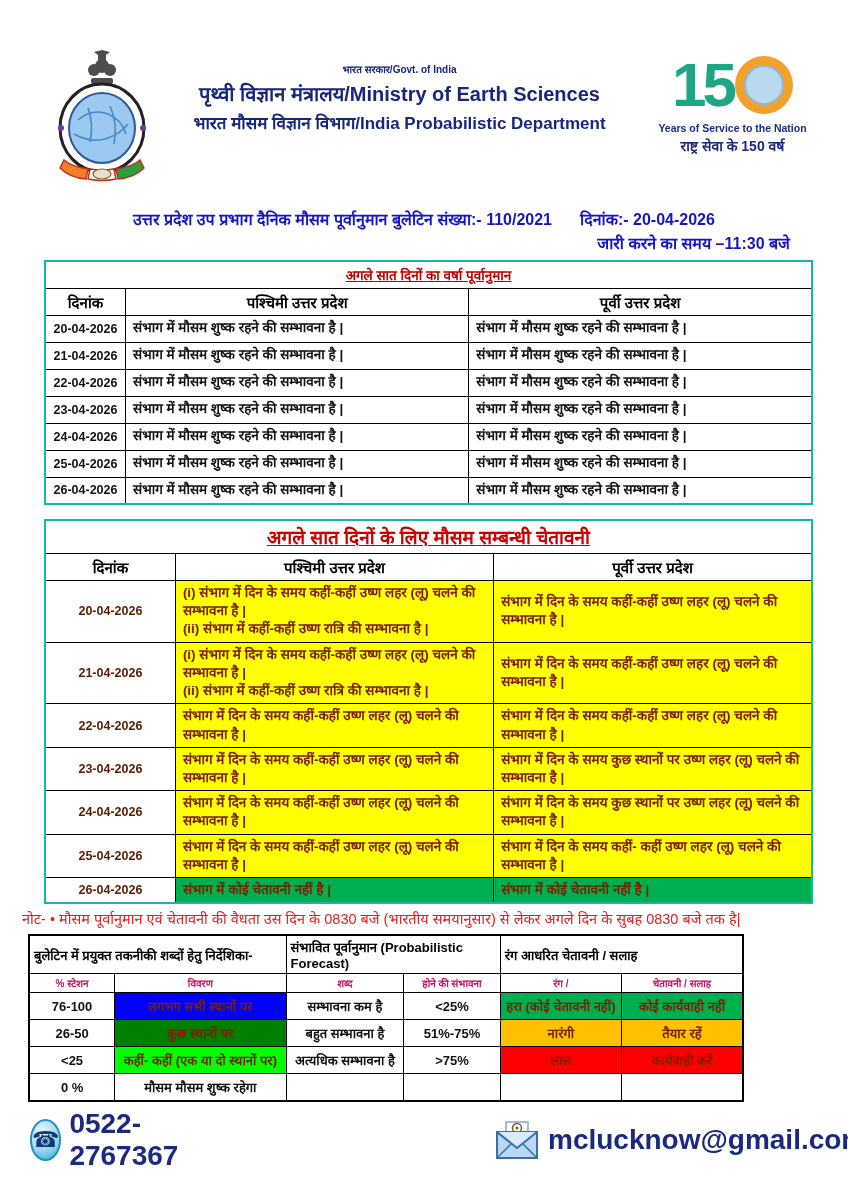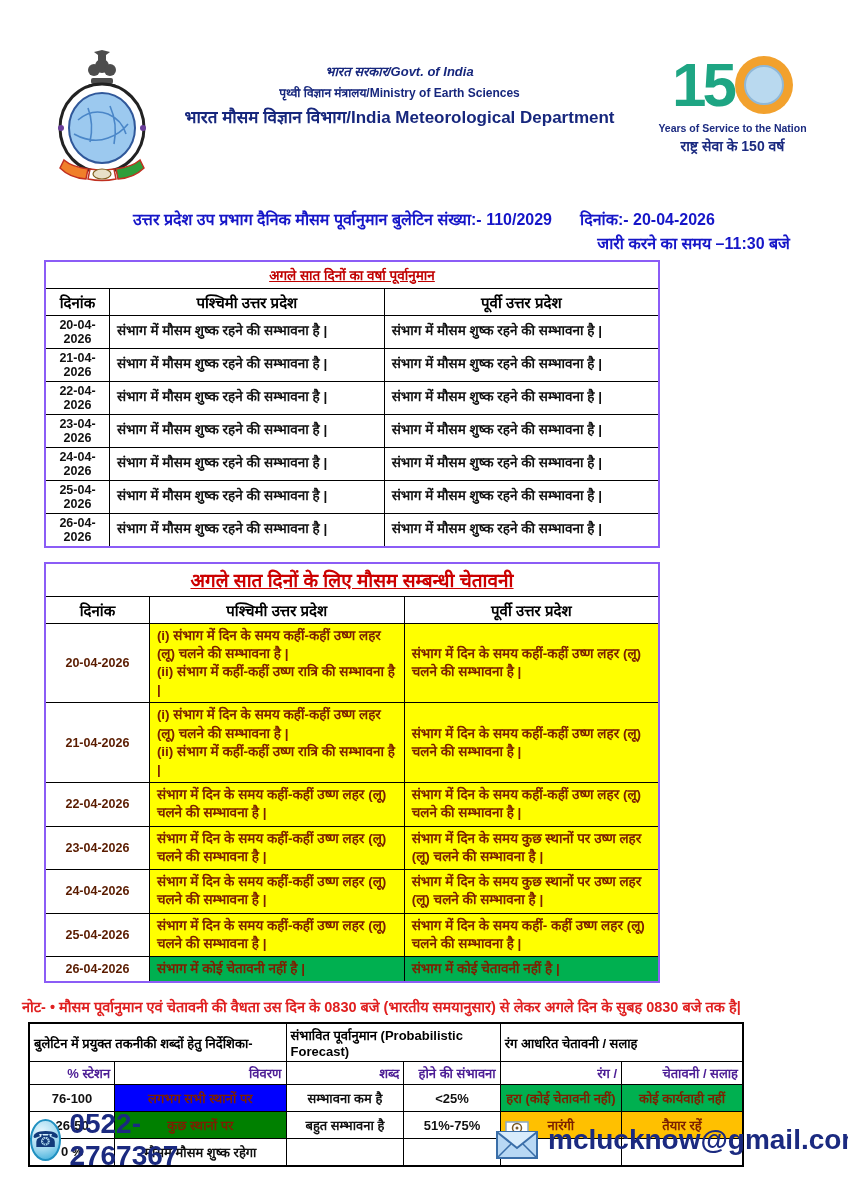--- a/index.html
+++ b/index.html
@@ -3,64 +3,64 @@
 <meta charset="utf-8">
 <style>
   * { margin:0; padding:0; box-sizing:border-box; }
   body { background:#e8e8e8; font-family:"Liberation Sans","DejaVu Sans",sans-serif; }
   .page { width:848px; height:1200px; background:#ffffff; margin:0 auto; position:relative; overflow:hidden; }
 
   
   .header-row { display:flex; align-items:flex-start; padding:50px 18px 0 44px; }
   .imd-logo { width:120px; flex:0 0 120px; }
   .head-text { flex:1; text-align:center; color:#17277d; font-weight:bold; padding-top:12px; }
-  .head-line1 { font-size:13px;font-style:italic; }
-  .head-line2 { font-size:12px; margin-top:4px; }
+  .head-line1 { font-size:10px; }
+  .head-line2 { font-size:20px; margin-top:4px; }
   .head-line3 { font-size:17px; margin-top:4px; }
   .head-line4 { font-size:17px; margin-top:4px; }
   .logo150 { width:195px; flex:0 0 195px; text-align:center; padding-top:4px; }
   .logo150-top { display:flex; align-items:center; justify-content:center; }
   .digit15 { font-size:62px; font-weight:bold; color:#1ea583; letter-spacing:-4px; line-height:1; }
   .zero-globe { width:58px; height:58px; border-radius:50%; background:#f2a12d; display:flex; align-items:center; justify-content:center; margin-left:2px; }
   .zero-inner { width:40px; height:40px; border-radius:50%; background:#b9d9ef; border:2px solid #8fb8d8; }
   .logo150-en { font-size:10.5px; font-weight:bold; color:#1b2a80; margin-top:6px; }
   .logo150-hi { font-size:14px; font-weight:bold; color:#1b2a80; margin-top:2px; }
 
   
   .bulletin-line { text-align:center; color:#1616c8; font-weight:bold; font-size:16px; margin-top:16px; }
   .bulletin-line .gap { display:inline-block; width:28px; }
   .issue-line { text-align:right; color:#1616c8; font-weight:bold; font-size:16px; padding-right:58px; margin-top:2px; }
 
   
   table { border-collapse:collapse; }
-  .main-table { width:616px; margin:6px 4px 0 44px; border:2px solid #8b5cf6; }
+  .main-table { width:769px; margin:6px 4px 0 44px; border:2px solid #14b8a6; }
   .main-table th, .main-table td { border:1.6px solid #000; }
   .tbl-title { text-align:center; font-weight:bold; padding:3px 0; }
   .tbl-title span { text-decoration:underline; }
   .forecast-title { color:#c00000; font-size:13.5px; }
   .warning-title { color:#cc0000; font-size:19px; }
   .col-head { font-weight:bold; font-size:15px; text-align:center; padding:3px 4px; color:#000; }
   .date-cell { text-align:center; font-weight:bold; font-size:12.5px; color:#111; width:10%; padding:2px; }
   .text-cell { font-weight:bold; font-size:13.5px; color:#111; padding:3px 7px; line-height:1.35; }
   .forecast-tbl td { height:27px; }
   .forecast-tbl .date-col { width:10.5%; } .forecast-tbl .reg-col { width:44.75%; }
 
   .warning-tbl { margin-top:14px; }
   .warning-tbl .date-col { width:17%; } .warning-tbl .reg-col { width:41.5%; }
   .warn-date { color:#5a1c00; font-size:12.5px; }
   .warn-text { color:#7b2000; white-space:pre-line; font-size:13.5px; }
 
   
-  .note-line { color:#e02020; font-weight:bold; font-size:14.5px; padding:13px 10px 0 22px; }
+  .note-line { color:#e02020; font-weight:normal; font-size:14.5px; padding:4px 10px 0 22px; }
 
   
   .legend-tbl { width:716px; margin:6px 0 0 28px; border:2px solid #000; font-size:13px; }
   .legend-tbl th, .legend-tbl td { border:1.5px solid #000; padding:2px 4px; }
   .group-head { font-weight:bold; text-align:left; font-size:13px; color:#000; }
-  .sub-head { font-weight:bold; text-align:right; font-size:13px; color:#4c1d95; }
+  .sub-head { font-weight:bold; text-align:center; font-size:10px; color:#be185d; }
   .lg-pct { width:12%; text-align:center; font-weight:bold; color:#111; height:27px; }
   .lg-desc { width:24%; text-align:center; font-weight:bold; color:#111; }
   .lg-word { width:16.5%; text-align:center; font-weight:bold; color:#111; }
   .lg-prob { width:13.5%; text-align:center; font-weight:bold; color:#111; }
   .lg-color { width:17%; text-align:center; font-weight:bold; color:#111; }
   .lg-advice { width:17%; text-align:center; font-weight:bold; color:#111; }
   td.colored { color:#7b2000; }
 
   
   .footer-row { position:absolute; left:0; bottom:28px; width:100%; display:flex; align-items:center; padding:0 30px; }
@@ -95,36 +95,36 @@
 
         <path d="M16 118 q10 10 26 11 l2 -10 q-16 -2 -24 -9 Z" fill="#f07f2a" stroke="#c03020" stroke-width="1.5"></path>
         <path d="M44 129 q14 3 28 0 l-2 -10 q-12 2 -24 0 Z" fill="#ffffff" stroke="#c03020" stroke-width="1.5"></path>
         <path d="M100 118 q-10 10 -26 11 l-2 -10 q16 -2 24 -9 Z" fill="#2e9e3a" stroke="#c03020" stroke-width="1.5"></path>
         <ellipse cx="58" cy="124" rx="9" ry="5" fill="#e8e0c8" stroke="#806020" stroke-width="1.2"></ellipse>
       </svg>
     </div>
     <div class="head-text">
       <div class="head-line1">भारत सरकार/Govt. of India</div>
       <div class="head-line2">पृथ्वी विज्ञान मंत्रालय/Ministry of Earth Sciences</div>
-      <div class="head-line3">भारत मौसम विज्ञान विभाग/India Meteorological Department</div>
+      <div class="head-line3">भारत मौसम विज्ञान विभाग/India Probabilistic Department</div>
     </div>
     <div class="logo150">
       <div class="logo150-top">
         <span class="digit15">15</span>
         <span class="zero-globe">
             <span class="zero-inner"></span>
           </span>
       </div>
       <div class="logo150-en">Years of Service to the Nation</div>
       <div class="logo150-hi">राष्ट्र सेवा के 150 वर्ष</div>
     </div>
   </div>
 
   <div class="bulletin-line">
-    <span>उत्तर प्रदेश उप प्रभाग दैनिक मौसम पूर्वानुमान बुलेटिन संख्या:- 110/2029</span><span class="gap"></span><span>दिनांक:- 20-04-2026</span>
+    <span>उत्तर प्रदेश उप प्रभाग दैनिक मौसम पूर्वानुमान बुलेटिन संख्या:- 110/2021</span><span class="gap"></span><span>दिनांक:- 20-04-2026</span>
   </div>
   <div class="issue-line">जारी करने का समय –11:30  बजे</div>
 
   <table class="main-table forecast-tbl">
     <thead>
       <tr>
         <td colspan="3" class="tbl-title forecast-title"><span>अगले सात दिनों का वर्षा पूर्वानुमान</span></td>
       </tr>
       <tr>
         <th class="col-head date-col">दिनांक</th>
@@ -250,20 +250,28 @@
           <td class="lg-color colored" style="background: rgb(0, 176, 80);">हरा (कोई चेतावनी नहीं)</td>
           <td class="lg-advice colored" style="background: rgb(0, 176, 80);">कोई कार्यवाही नहीं</td>
         </tr>
         <tr>
           <td class="lg-pct">26-50</td>
           <td class="lg-desc colored" style="background: rgb(0, 128, 0);">कुछ स्थानों पर</td>
           <td class="lg-word">बहुत सम्भावना है</td>
           <td class="lg-prob">51%-75%</td>
           <td class="lg-color colored" style="background: rgb(255, 192, 0);">नारंगी</td>
           <td class="lg-advice colored" style="background: rgb(255, 192, 0);">तैयार रहें</td>
+        </tr>
+        <tr>
+          <td class="lg-pct">&lt;25</td>
+          <td class="lg-desc colored" style="background: rgb(0, 255, 0);">कहीं- कहीं   (एक या दो स्थानों पर)</td>
+          <td class="lg-word">अत्यधिक सम्भावना है</td>
+          <td class="lg-prob">&gt;75%</td>
+          <td class="lg-color colored" style="background: rgb(255, 0, 0);">लाल</td>
+          <td class="lg-advice colored" style="background: rgb(255, 0, 0);">कार्यवाही करें</td>
         </tr>
         <tr>
           <td class="lg-pct">0 %</td>
           <td class="lg-desc">मौसम मौसम शुष्क रहेगा</td>
           <td class="lg-word"></td>
           <td class="lg-prob"></td>
           <td class="lg-color"></td>
           <td class="lg-advice"></td>
         </tr>
       </tbody>

